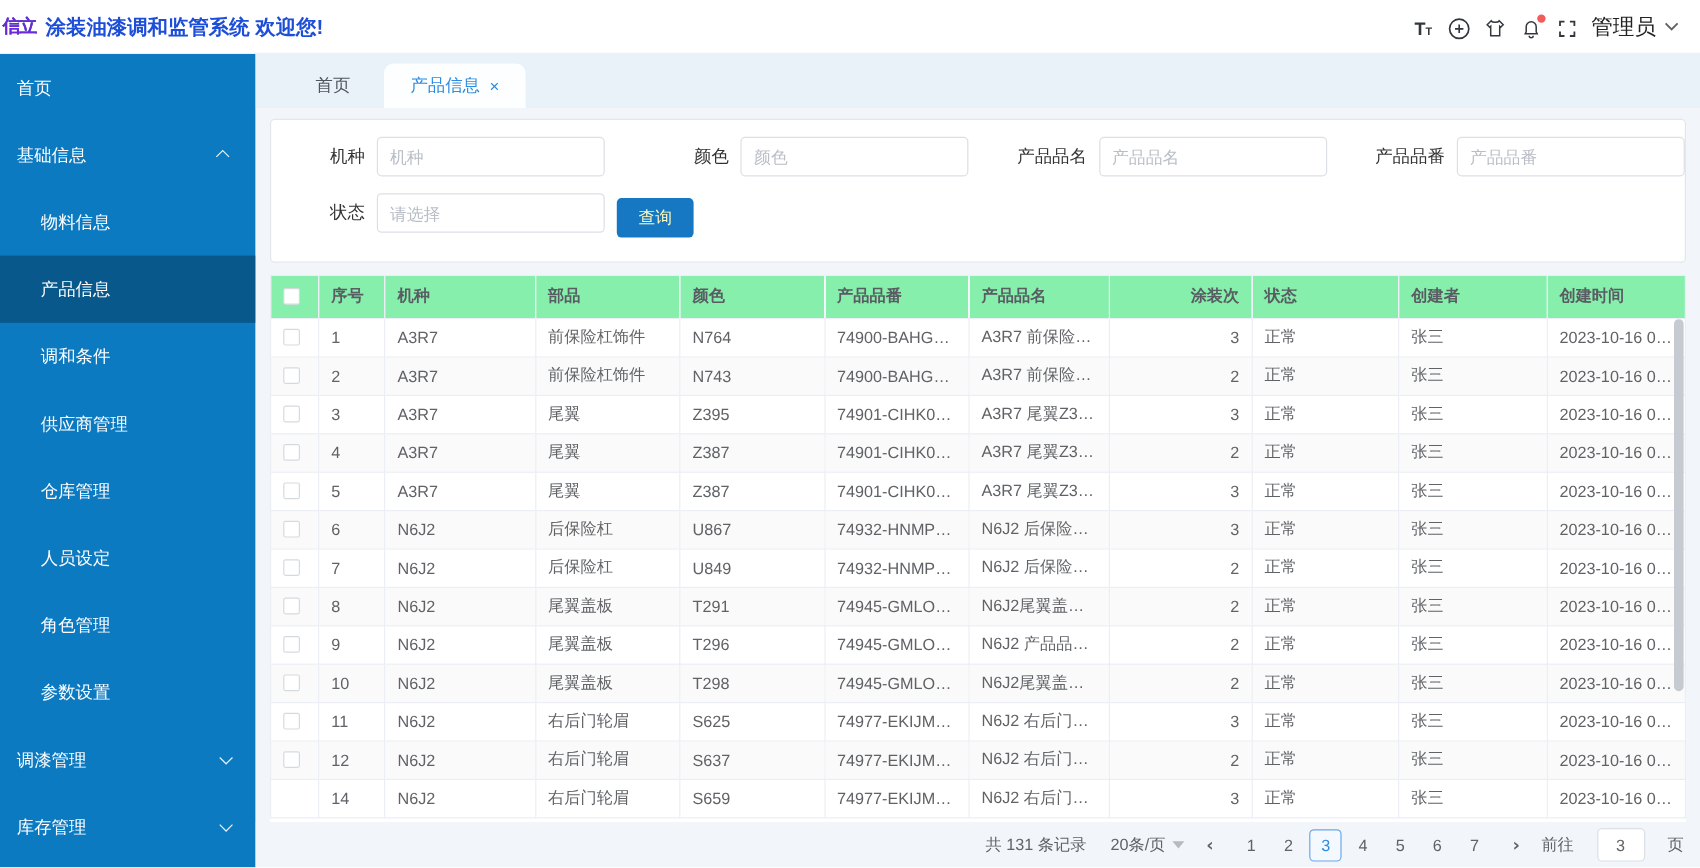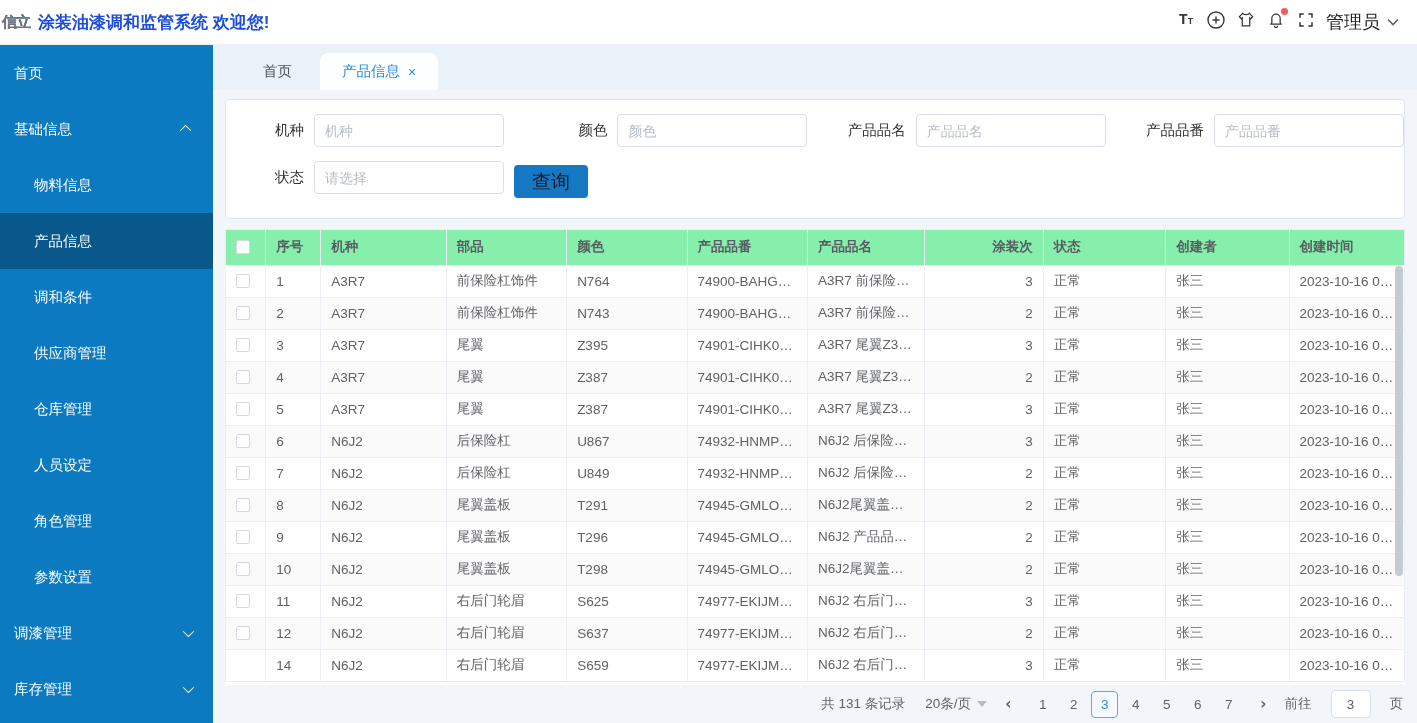--- a/index.html
+++ b/index.html
@@ -3,24 +3,24 @@
 <meta charset="utf-8">
 <style>
   * { margin:0; padding:0; box-sizing:border-box; }
   html,body { width:1417px; height:723px; overflow:hidden;
     font-family:"Liberation Sans","DejaVu Sans",sans-serif; background:#fff; }
   .app { display:flex; flex-direction:column; width:1417px; height:723px; }
 
   
   .topbar { height:45px; flex:0 0 45px; background:#fff; display:flex; align-items:center;
     padding:0 18px 0 2px; border-bottom:1px solid #eef0f2; }
-  .logo-mark { font-weight:bold; font-size:15px; color:#737373; letter-spacing:-1px;
+  .logo-mark { font-weight:bold; font-size:15px; color:#6d28d9; letter-spacing:-1px;
     margin-right:8px; text-shadow:0 0 0 #2f6cb0; }
   .app-title { font-size:17px; font-weight:bold; color:#1d4ed8; }
-  .topbar-right { margin-left:auto; display:flex; align-items:flex-start; gap:10px; color:#444;font-family:Liberation Mono, monospace; }
+  .topbar-right { margin-left:auto; display:flex; align-items:flex-end; gap:10px; color:#444; }
   .tb-icon { width:20px; height:20px; display:flex; align-items:center; justify-content:center;
     position:relative; cursor:pointer; color:#3b3e45; }
   .tb-icon svg { display:block; }
   .fontsize-glyph { font-weight:bold; font-size:15px; color:#33363d; }
   .fontsize-glyph small { font-size:9px; font-weight:bold; }
   .red-dot { position:absolute; top:-2px; right:-2px; width:7px; height:7px; border-radius:50%;
     background:#f05b5b; }
   .user-menu { display:flex; align-items:center; gap:7px; font-size:18px; color:#222; cursor:pointer; }
 
   
@@ -55,22 +55,22 @@
   .form-row { display:flex; align-items:center; margin-top:6px; }
   .form-row.first { margin-top:0; }
   .field { display:flex; align-items:center; margin-bottom:8px; }
   .field label { width:88px; text-align:right; font-size:14.5px; color:#333; padding-right:10px; }
   .field.wide-label label { width:96px; }
   .field input { width:190px; height:33px; border:1px solid #dcdfe6; border-radius:4px;
     padding:0 10px; font-size:14px; color:#333; outline:none; background:#fff;
     font-family:"Liberation Sans","DejaVu Sans",sans-serif; }
   .field input::placeholder { color:#b8bdc6; }
   .gap1 { width:62px; } .gap2 { width:30px; } .gap3 { width:30px; }
-  .search-btn { height:33px; padding:0 18px; margin-left:10px; background:#1678c2; color:#0f172a;
-    border:none; border-radius:4px; font-size:19px; cursor:pointer;
+  .search-btn { height:33px; padding:0 18px; margin-left:10px; background:#1678c2; color:#fef9c3;
+    border:none; border-radius:4px; font-size:14px; cursor:pointer;
     font-family:Liberation Mono, monospace; }
 
   
   .table-wrap { margin:6px 12px 0 12px; background:#fff; position:relative; height:484px;
     overflow:hidden; border-top:1px solid #ebeef5; }
   table { width:100%; border-collapse:collapse; table-layout:fixed; font-size:13.5px; }
   th,td { border:1px solid #ebeef5; border-top:none; height:32px; padding:0 10px;
     text-align:left; color:#606266; overflow:hidden; white-space:nowrap; text-overflow:ellipsis; }
   thead th { height:35px; background:#86efac; color:#595c62; font-weight:bold; font-size:13.5px; }
   tbody tr:nth-child(even) td { background:#fafafa; }

